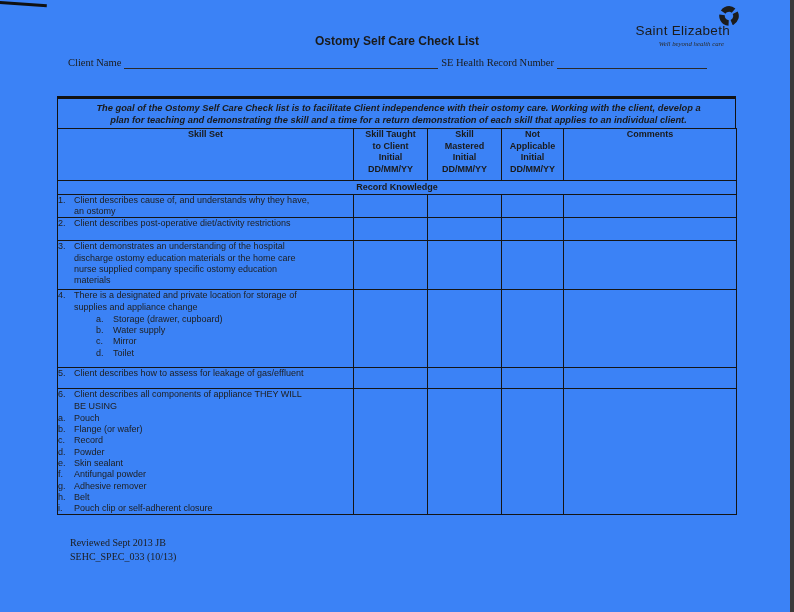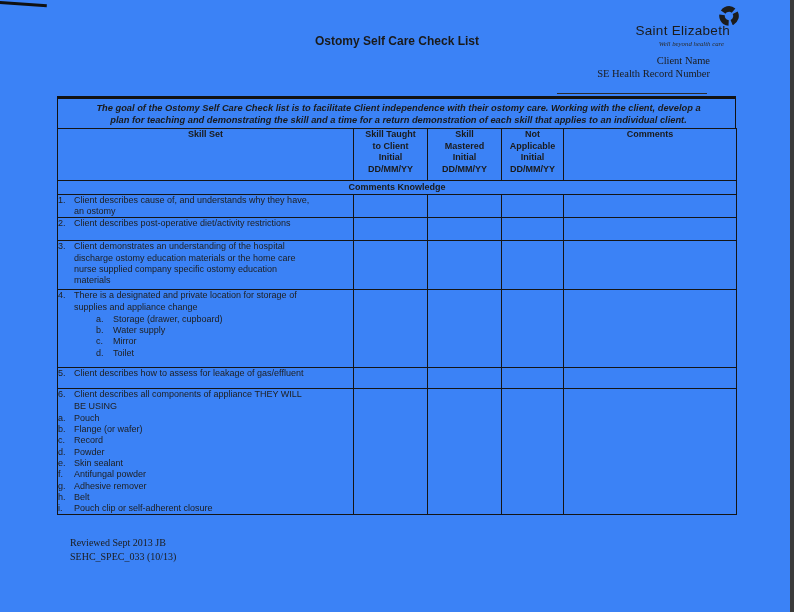--- a/index.html
+++ b/index.html
@@ -15,21 +15,21 @@
   .doc-title{position:absolute;top:34px;left:0;width:794px;text-align:center;
     font-size:12px;font-weight:bold;color:#1a1a1a;}
   
   .logo{position:absolute;top:5px;right:54px;width:150px;height:44px;}
   .logo .swirl{position:absolute;top:0;right:0;}
   .logo .brand{position:absolute;top:18px;right:10px;font-size:13.5px;letter-spacing:.3px;color:#1b1b1b;white-space:nowrap;}
   .logo .tagline{position:absolute;top:35px;right:16px;font-family:"Liberation Serif",serif;
     font-style:italic;font-size:6.8px;color:#2b2b2b;white-space:nowrap;}
   
   .client-line{position:absolute;left:68px;top:55px;width:642px;display:flex;align-items:flex-end;
-    font-family:"Liberation Serif","DejaVu Serif",serif;font-size:10.5px;color:#1c1c1c;flex-direction:column;}
+    font-family:"Liberation Serif","DejaVu Serif",serif;font-size:10.5px;color:#1c1c1c;}
   .client-line .lbl{white-space:nowrap;padding-bottom:1px;}
   .blank{border-bottom:1px solid #2a2a2a;height:13px;margin:0 3px;}
   .blank.grow{flex:1;}
   .blank.fixed{width:150px;}
   
   .formbox{position:absolute;left:57px;top:96px;width:679px;}
   .intro{border:1px solid #121212;border-top-width:3px;border-bottom:none;
     font-size:9.3px;font-weight:bold;font-style:italic;text-align:center;
     line-height:12px;padding:3px 4px 2px 8px;white-space:pre-line;color:#1a1a1a;}
   table.skills{border-collapse:collapse;table-layout:fixed;width:679px;}
@@ -108,21 +108,21 @@
 Initial
 DD/MM/YY</td>
         <td>Not
 Applicable
 Initial
 DD/MM/YY</td>
         <td>Comments</td>
       </tr>
 
       <tr class="tr-gk">
-        <td colspan="5">Comments Knowledge</td>
+        <td colspan="5">Record Knowledge</td>
       </tr>
 
       <tr class="tr-r1">
         <td class="skill">
           <div class="skill-main">
                 <span class="num">1.</span>
                 <span class="txt">Client describes cause of, and understands why they have,
 an ostomy</span>
               </div>
         </td>

